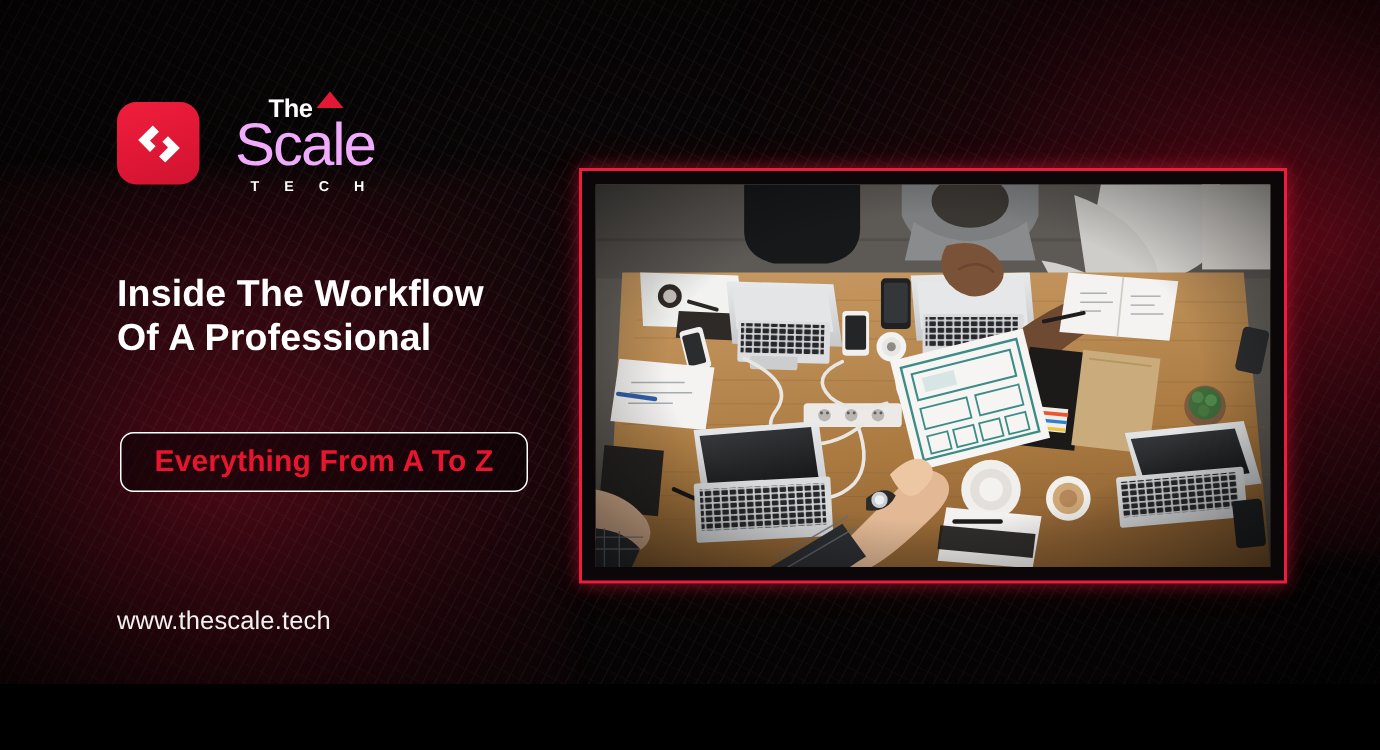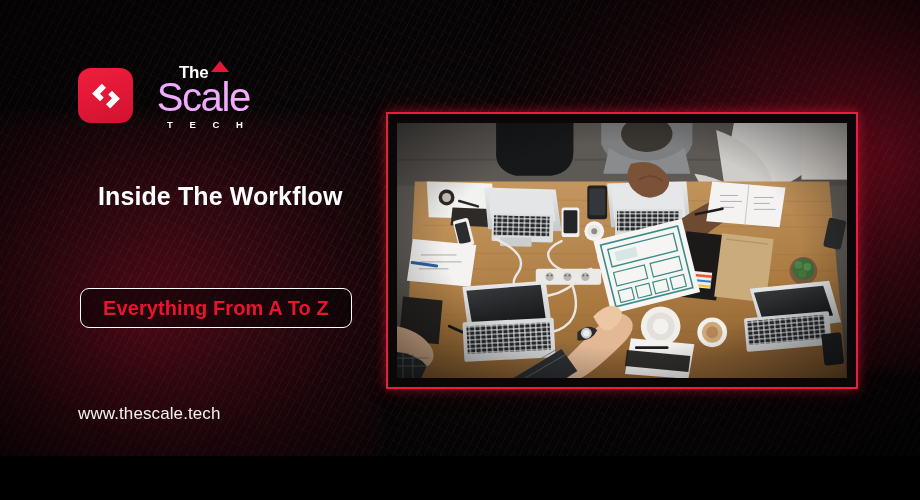--- a/index.html
+++ b/index.html
@@ -110,21 +110,20 @@
 
   
   #headline {
     position:absolute; left:78px; top:182px;
     color:#ffffff;
     font-size:25px;
     font-weight:700;
     line-height:29px;
     letter-spacing:0.1px;
     white-space:nowrap;
-    margin-left:20px;
   }
   #headline .hl-line { display:block; }
 
   
   #tagline-pill {
     position:absolute; left:80px; top:288px;
     height:40px;
     padding:0 22px;
     display:flex; align-items:center;
     border:1.6px solid #ffffff;
@@ -194,20 +193,21 @@
       <span class="lw-caret"></span>
       <span class="lw-the">The</span>
       <span class="lw-scale">Scale</span>
       <span class="lw-tech">T E C H</span>
     </div>
 
   </div>
 
   <h1 id="headline">
     <span class="hl-line">Inside The Workflow</span>
+    <span class="hl-line">Of A Professional</span>
   </h1>
 
   <div id="tagline-pill">
     <span class="pill-text">Everything From A To Z</span>
   </div>
 
   <div id="site-url">www.thescale.tech</div>
 
   <div id="photo-frame">
     <div id="photo">

